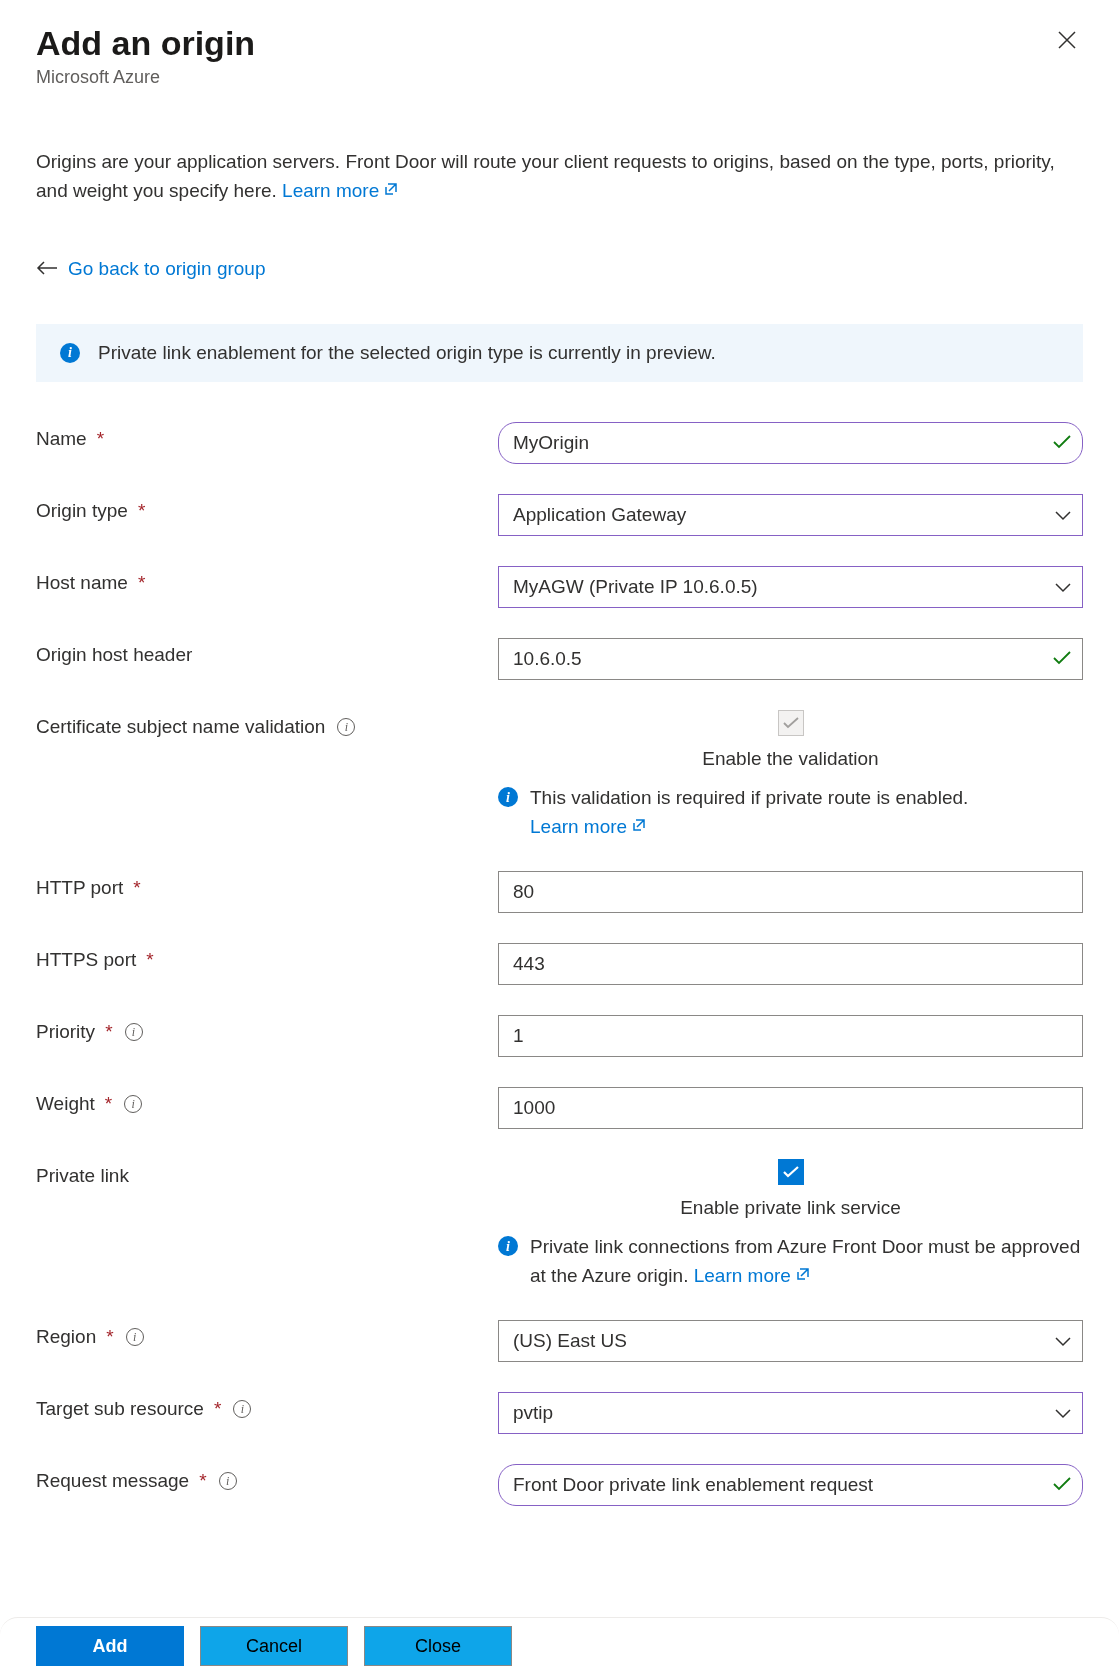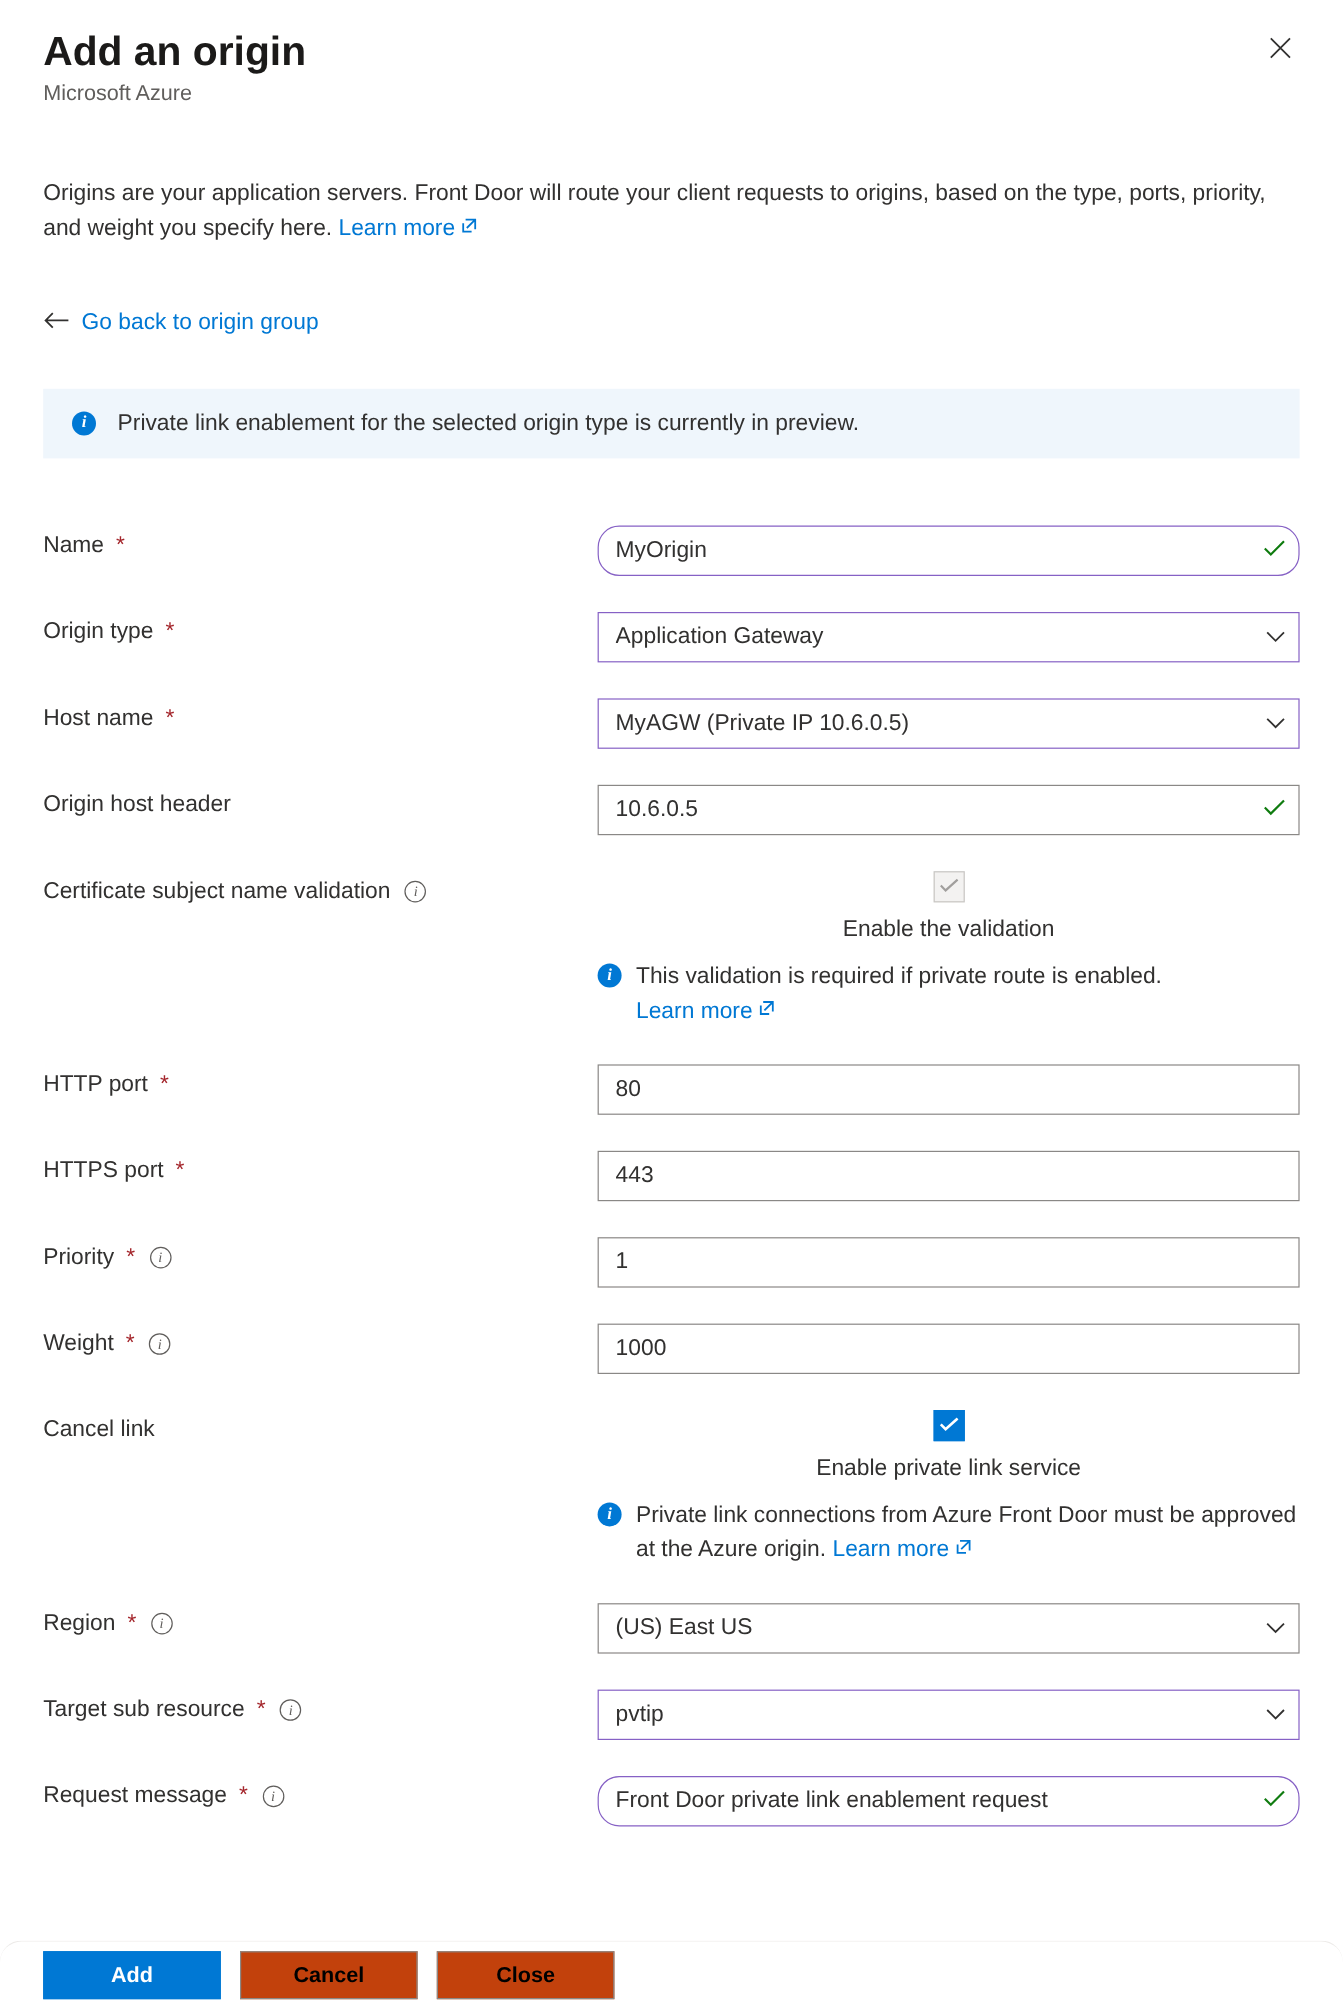--- a/index.html
+++ b/index.html
@@ -31,21 +31,21 @@
     font-size: 19px;
     color: #323130;
   }
   .info-icon {
     width: 20px; height: 20px; border-radius: 50%;
     background: #0078d4; color: white; font-weight: bold;
     display: inline-flex; align-items: center; justify-content: center;
     font-size: 14px; font-style: italic; font-family: Georgia, serif;
     flex-shrink: 0;
   }
-  .form { margin-top: 56px; padding-bottom: 110px; }
+  .form { margin-top: 40px; padding-bottom: 110px; }
   .form-row { display: flex; align-items: flex-start; margin-bottom: 30px; }
   .form-label {
     width: 462px; flex-shrink: 0;
     font-size: 19px; color: #323130;
     display: flex; align-items: center; gap: 8px;
     padding-top: 6px;
   }
   .req { color: #a4262c; margin-left: 2px; }
   .hint-icon {
     width: 18px; height: 18px; border: 1px solid #605e5c; border-radius: 50%;
@@ -95,23 +95,22 @@
     border-top: 1px solid #edebe9;
     padding: 8px 36px;
     display: flex; gap: 16px;
     background: #fff;
     border-radius: 18px;
   }
   .btn {
     min-width: 148px; height: 40px;
     font-size: 18px;
     border: 1px solid #8a8886;
-    background: #c2410c;
+    background: #0ea5e9;
     cursor: pointer;
-    font-weight: bold;
   }
   .btn.primary { background: #0078d4; color: #fff; border-color: #0078d4; font-weight: 600; }
   .ext-icon { display: inline-block; margin-left: 4px; }
 </style>
 </head>
 <body>
 
 <div class="panel">
   <div class="header-row">
     <div>
@@ -254,21 +253,21 @@
       <div class="form-label">
         <span>Weight</span>
           <span class="req">*</span>
         <span class="hint-icon">i</span>
       </div>
       <div class="form-control"><input class="input" value="1000" style=""></div>
     </div>
 
     <div class="form-row">
       <div class="form-label">
-          <span>Cancel link</span>
+          <span>Private link</span>
         </div>
       <div class="form-control">
         <div class="checkbox-row">
           <span class="checkbox checked">
             <span class="checkmark"><svg width="16" height="12" viewBox="0 0 16 12">
                   <path d="M1 6l4 4L15 1" stroke="#fff" stroke-width="2.2" fill="none"></path>
                 </svg></span>
           </span>
           <span>Enable private link service</span>
         </div>

